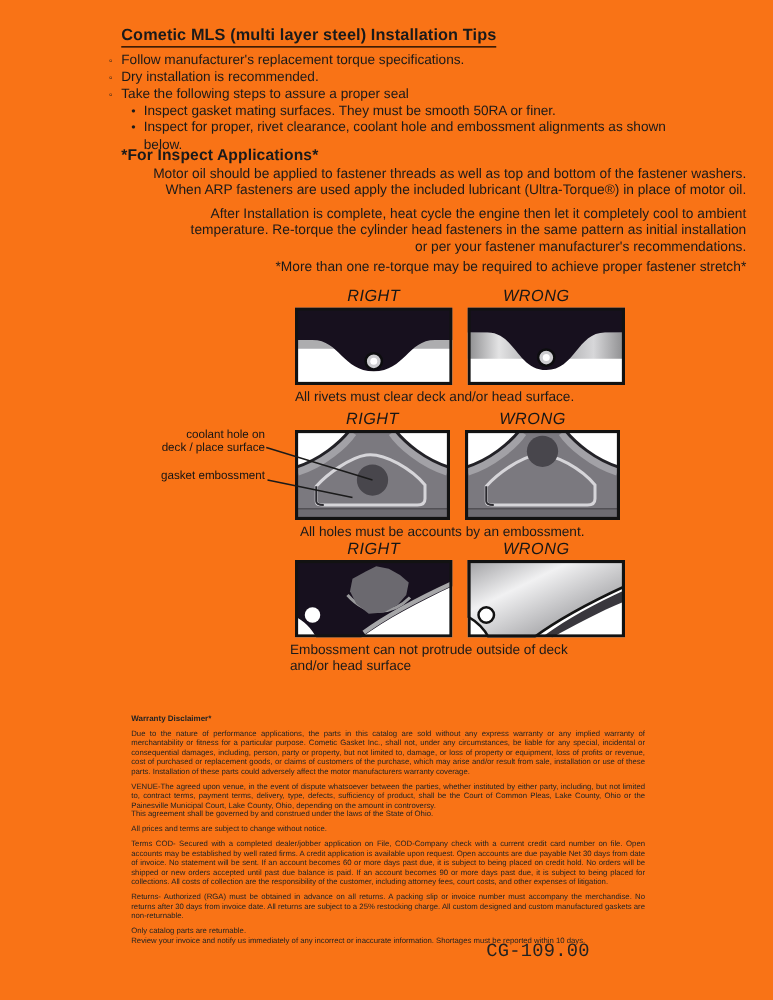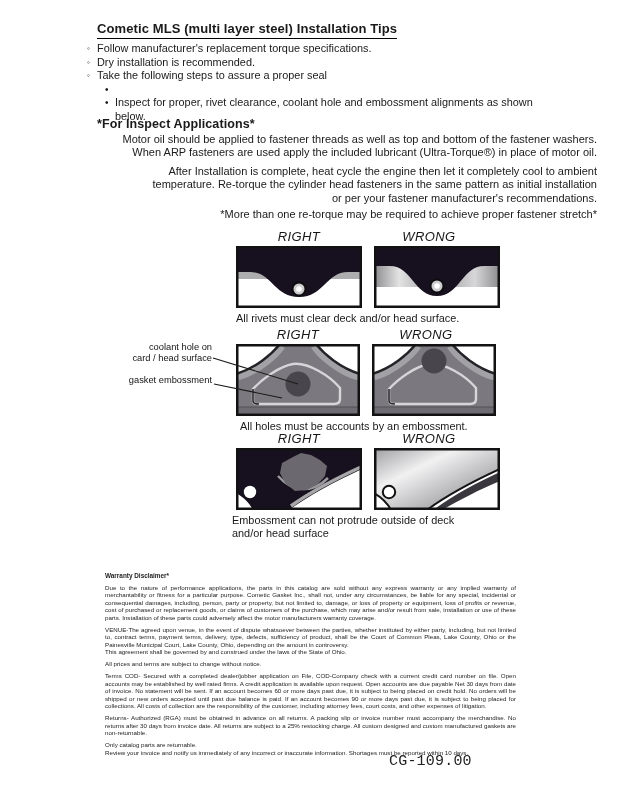--- a/index.html
+++ b/index.html
@@ -1,16 +1,16 @@
 <!DOCTYPE html>
 <html><head>
 <meta charset="utf-8">
 <style>
   html,body{margin:0;padding:0;background:#d9d9d9;}
-  .page{position:relative;width:618px;height:800px;margin:0 auto;background:#ffffff;
+  .page{position:relative;width:618px;height:800px;margin:0 auto;background:#f97316;
         font-family:"Liberation Sans",sans-serif;color:#1a1a1a;overflow:hidden;}
   .abs{position:absolute;}
   .title{font-size:13px;font-weight:bold;letter-spacing:.1px;border-bottom:1.6px solid #000;padding-bottom:2px;display:inline-block;}
   .bullets{font-size:10.9px;line-height:13.5px;}
   .brow{display:flex;}
   .bm{width:10px;flex:none;font-size:8.5px;line-height:13.5px;}
   .sbm{width:10px;flex:none;font-size:10px;line-height:13.5px;}
   .subs{margin-left:18px;}
   .h2{font-size:12.5px;font-weight:bold;letter-spacing:.1px;}
   .para{font-size:11px;line-height:13.4px;white-space:pre-line;text-align:right;}
@@ -46,20 +46,21 @@
       <span class="bm">◦</span>
       <span>Dry installation is recommended.</span>
     </div>
     <div class="brow">
       <span class="bm">◦</span>
       <span>Take the following steps to assure a proper seal</span>
     </div>
     <div class="subs">
       <div class="brow">
         <span class="sbm">•</span>
+        <span>Inspect gasket mating surfaces.  They must be smooth 50RA or finer.</span>
       </div>
       <div class="brow">
         <span class="sbm">•</span>
         <span>Inspect for proper, rivet clearance, coolant hole and embossment alignments as shown below.</span>
       </div>
     </div>
   </div>
 
   <div class="abs h2" style="left:97px;top:117px;">*For Inspect Applications*</div>
   <div class="abs para" style="left:97px;top:133px;width:500px;">Motor oil should be applied to fastener threads as well as top and bottom of the fastener washers.
@@ -99,21 +100,21 @@
         <path d="M0,0 H126 V20 H110 C88,20 86,50 63,50 C40,50 38,20 16,20 H0 Z" fill="#17101e"></path>
         <circle cx="63" cy="40" r="6.5" fill="#cdcdd0" stroke="#0d0d0f" stroke-width="2"></circle>
         <circle cx="63" cy="40" r="2.8" fill="#ffffff"></circle>
         <rect x="1.25" y="1.25" width="123.5" height="59.5" fill="none" stroke="#121212" stroke-width="2.5"></rect>
       </svg>
     </div>
     <div class="caption">All rivets must clear deck and/or head surface.</div>
   </div>
 
   <div class="callout" style="left:108px;top:342px;width:104px;">coolant hole on
-card / head surface</div>
+deck / place surface</div>
   <div class="callout" style="left:104px;top:375px;width:108px;">gasket embossment</div>
   <svg class="lines-overlay" style="left:212px;top:351px;" width="92" height="52" viewBox="0 0 92 52">
     <line x1="1" y1="7" x2="86" y2="33" stroke="#1a1a1a" stroke-width="1.1"></line>
     <line x1="2" y1="33" x2="70" y2="47" stroke="#1a1a1a" stroke-width="1.1"></line>
   </svg>
 
   <div class="pair p2" style="position:absolute;left:236px;top:327px;">
     <div class="dlabels">
       <span>RIGHT</span>
       <span>WRONG</span>

